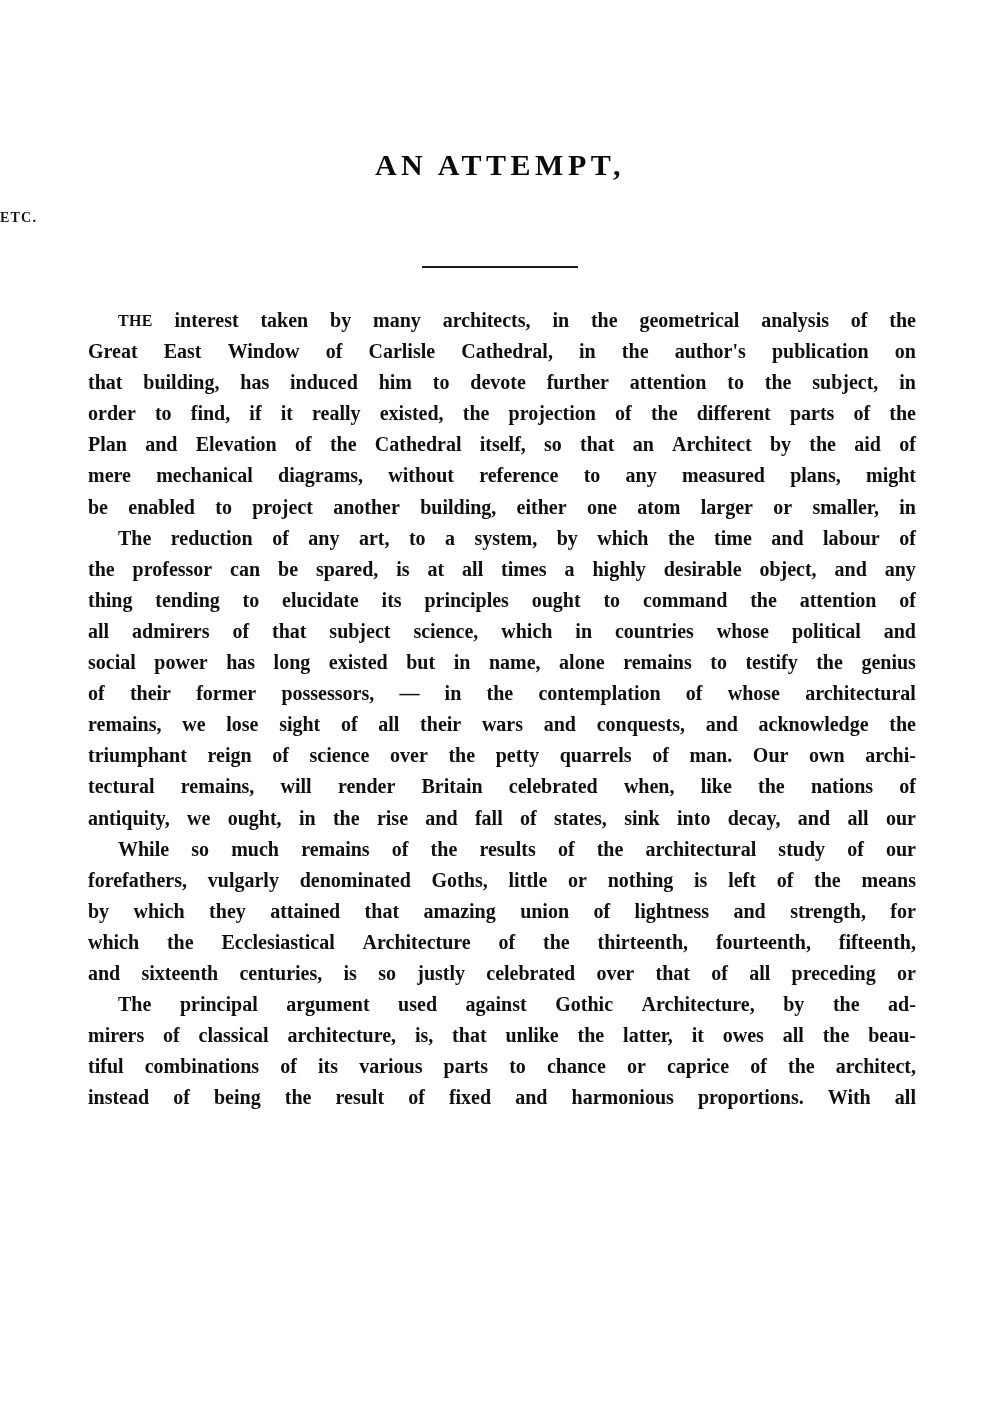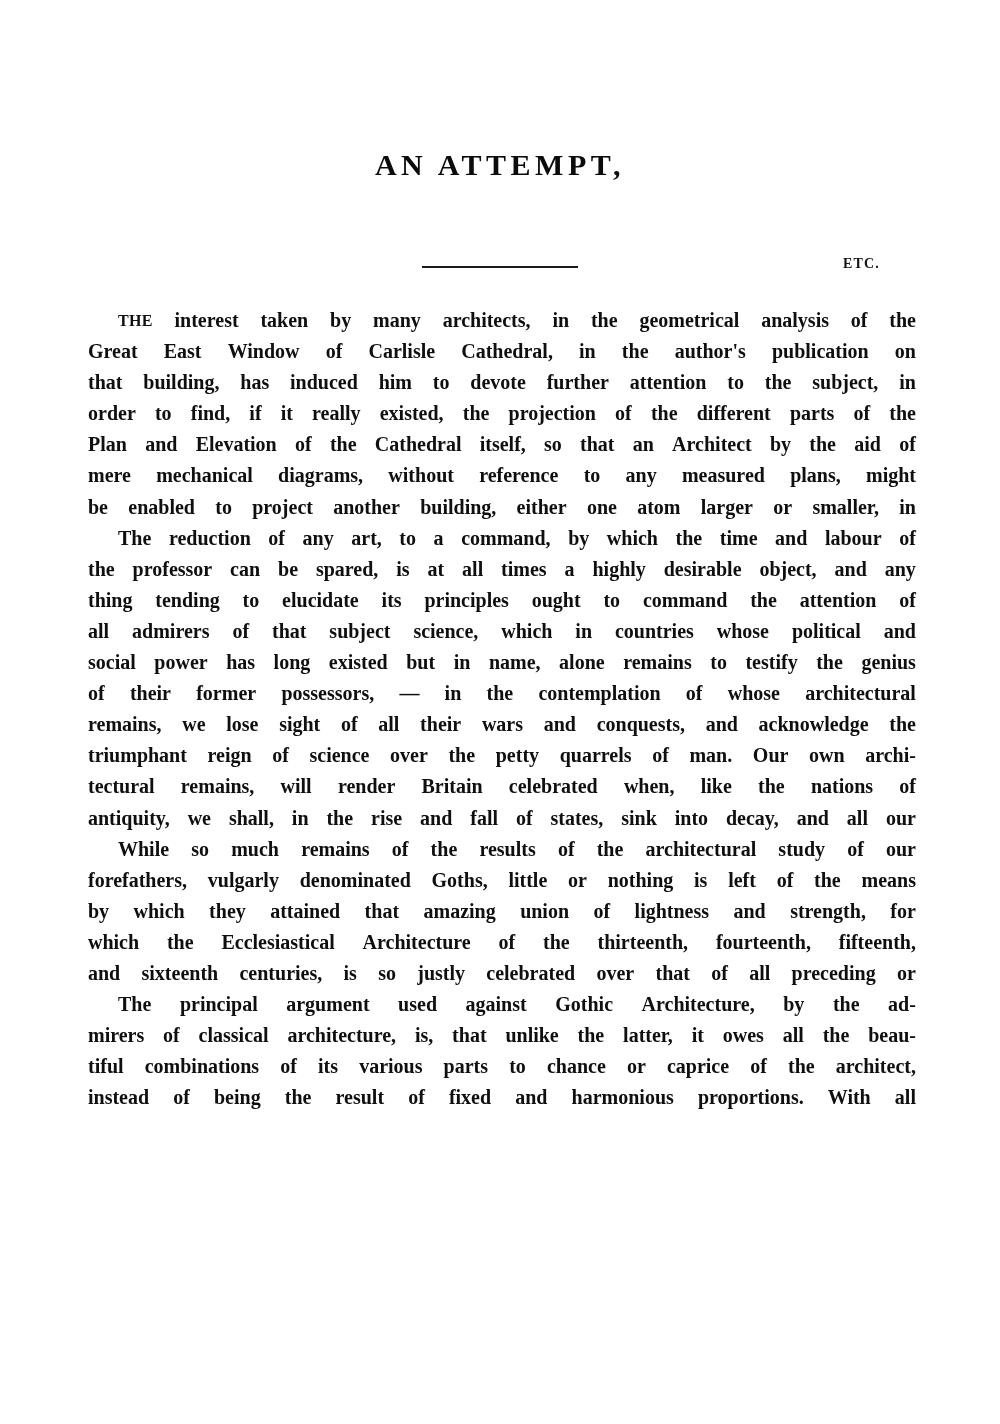--- a/index.html
+++ b/index.html
@@ -35,26 +35,25 @@
     letter-spacing: 4.5px;
     line-height: 1;
     color: #0b0b0b;
     margin: 0;
   }
   .doc-subtitle {
     position: absolute;
     left: 0;
     top: 210px;
     width: 880px;
-    text-align: right;
+    text-align: left;
     font-size: 14px;
     font-weight: bold;
     letter-spacing: 1.2px;
     color: #141414;
-    margin-top: 46px;
   }
   .rule {
     position: absolute;
     left: 422px;
     top: 266px;
     width: 156px;
     height: 2px;
     background: #1a1a1a;
   }
 
@@ -223,21 +222,21 @@
       </div>
     <div class="para">
         <div class="line just indent">
           <span class="w">The</span>
           <span class="w">reduction</span>
           <span class="w">of</span>
           <span class="w">any</span>
           <span class="w">art,</span>
           <span class="w">to</span>
           <span class="w">a</span>
-          <span class="w">command,</span>
+          <span class="w">system,</span>
           <span class="w">by</span>
           <span class="w">which</span>
           <span class="w">the</span>
           <span class="w">time</span>
           <span class="w">and</span>
           <span class="w">labour</span>
           <span class="w">of</span>
         </div>
         <div class="line just">
           <span class="w">the</span>
@@ -352,21 +351,21 @@
           <span class="w">celebrated</span>
           <span class="w">when,</span>
           <span class="w">like</span>
           <span class="w">the</span>
           <span class="w">nations</span>
           <span class="w">of</span>
         </div>
         <div class="line just">
           <span class="w">antiquity,</span>
           <span class="w">we</span>
-          <span class="w">shall,</span>
+          <span class="w">ought,</span>
           <span class="w">in</span>
           <span class="w">the</span>
           <span class="w">rise</span>
           <span class="w">and</span>
           <span class="w">fall</span>
           <span class="w">of</span>
           <span class="w">states,</span>
           <span class="w">sink</span>
           <span class="w">into</span>
           <span class="w">decay,</span>

